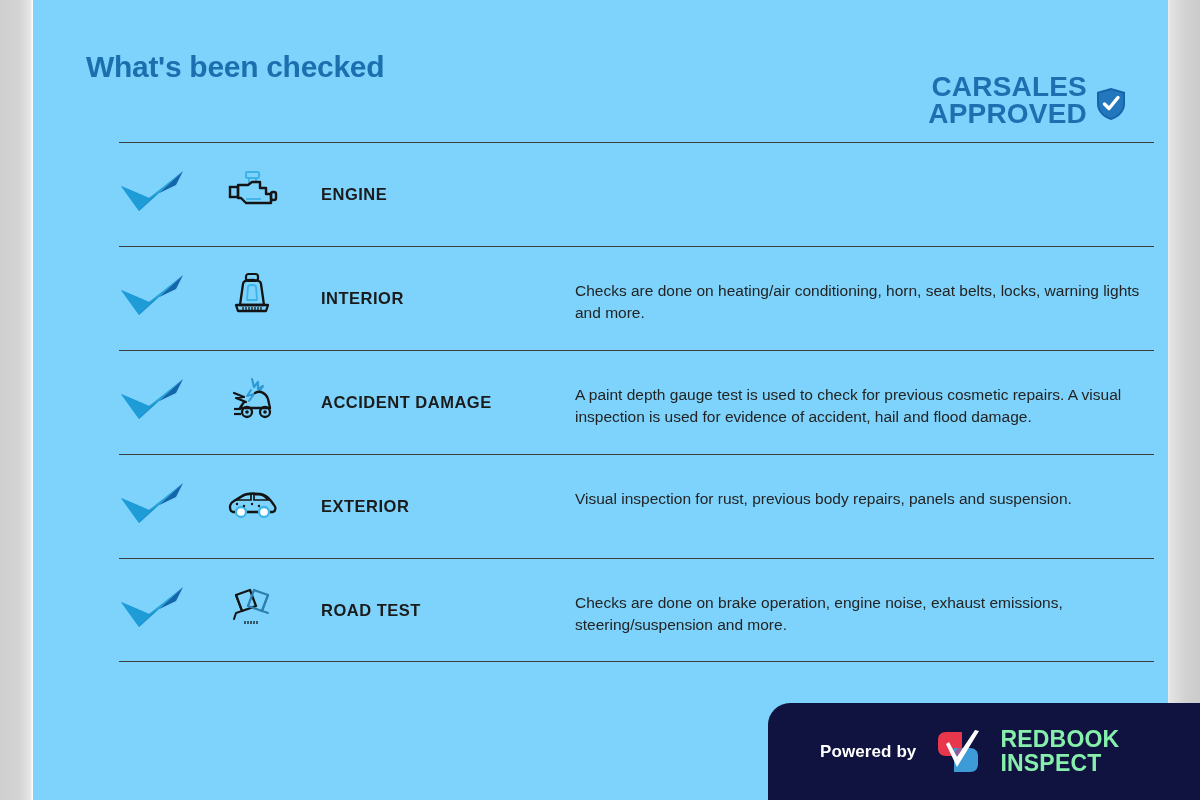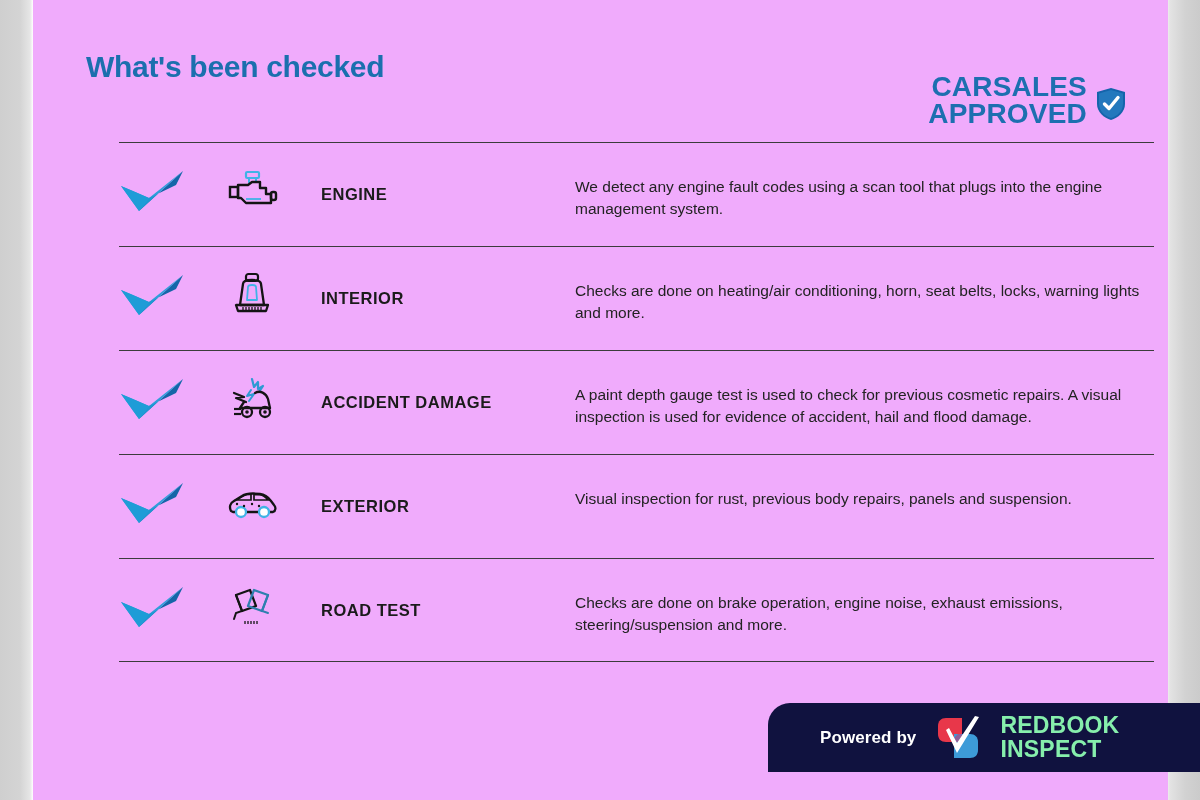--- a/index.html
+++ b/index.html
@@ -13,21 +13,21 @@
       #cfcfcf 0px, #d4d4d4 20px, #e6e6e6 30px, #ffffff 33px,
       #ffffff 1164px, #e3e3e3 1170px, #d2d2d2 1185px, #cbcbcb 1200px);
     position: relative;
   }
 
   
   #page {
     position: absolute;
     left: 33px; top: 0;
     width: 1135px; height: 800px;
-    background: #f0abfc;
+    background: #7dd3fc;
   }
 
   
   #header {
     position: absolute;
     left: 53px; top: 40px;
     width: 1040px; height: 80px;
   }
   #page-title {
     position: absolute;
@@ -106,21 +106,21 @@
     padding-right: 12px;
     font-size: 15.5px;
     line-height: 1.42;
     color: #232323;
   }
 
   
   #footer-badge {
     position: absolute;
     left: 768px; top: 703px;
-    width: 432px; height: 69px;
+    width: 432px; height: 97px;
     background: #10123f;
     border-top-left-radius: 22px;
     display: flex;
     align-items: center;
     padding-left: 52px;
     gap: 16px;
     overflow: hidden;
   }
   #powered-by {
     color: #ffffff;
@@ -174,21 +174,20 @@
           <rect x="22" y="9" width="13" height="6" rx="1.2" fill="none" stroke="#3fb3e6" stroke-width="2.2"></rect>
           <line x1="25" y1="15" x2="25" y2="20" stroke="#3fb3e6" stroke-width="2"></line>
           <line x1="32" y1="15" x2="32" y2="20" stroke="#3fb3e6" stroke-width="2"></line>
           <path d="M14 22 H24 L28 19 H36 V25 H42 V31 H47 V40 H22 L17 35 H14 Z" fill="none" stroke="#141414" stroke-width="2.4" stroke-linejoin="round"></path>
           <rect x="6" y="24" width="8" height="10" fill="none" stroke="#141414" stroke-width="2.4"></rect>
           <rect x="47" y="29" width="5" height="8" rx="2" fill="none" stroke="#141414" stroke-width="2.4"></rect>
           <line x1="22" y1="36" x2="37" y2="36" stroke="#3fb3e6" stroke-width="1.8"></line>
         </svg>
       </div>
       <div class="cell-label">ENGINE</div>
-      <div class="cell-desc">We detect any engine fault codes using a scan tool that plugs into the engine management system.</div>
     </div>
 
     <div class="row">
       <div class="cell-check">
         <svg class="tick" viewBox="0 0 66 46">
           <path d="M2 17 L20 42 L30 29 L14 22 Z" fill="#1b9ad6"></path>
           <path d="M20 42 L64 2 L57 16 L30 29 Z" fill="#1565a8"></path>
           <path d="M2 17 L20 42 L64 2 L30 29 Z" fill="#1e9cd7" opacity="0.92"></path>
         </svg>
       </div>

